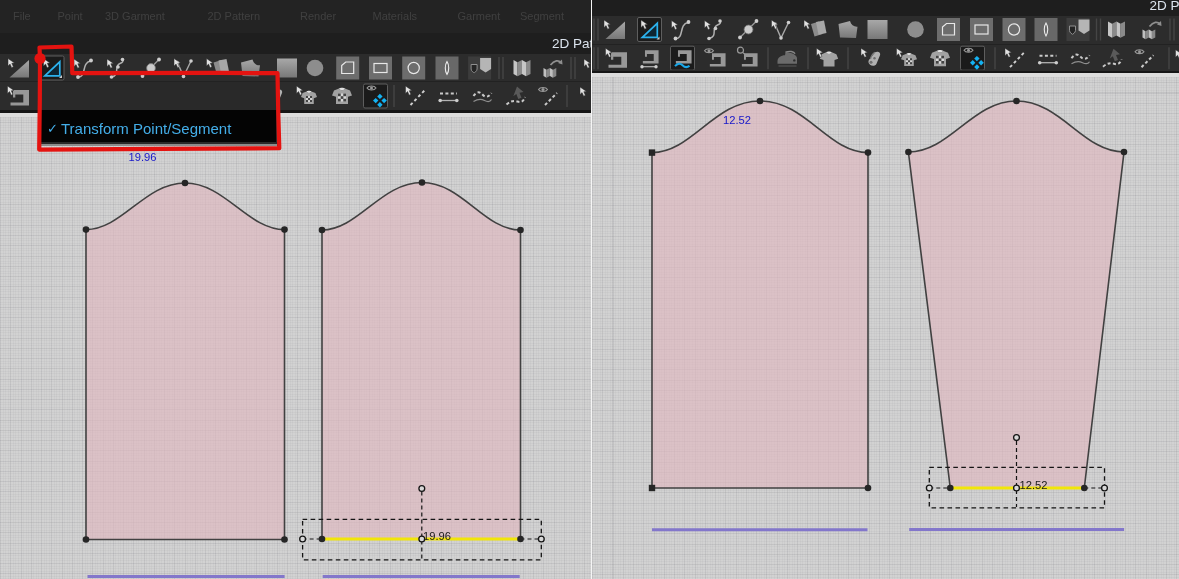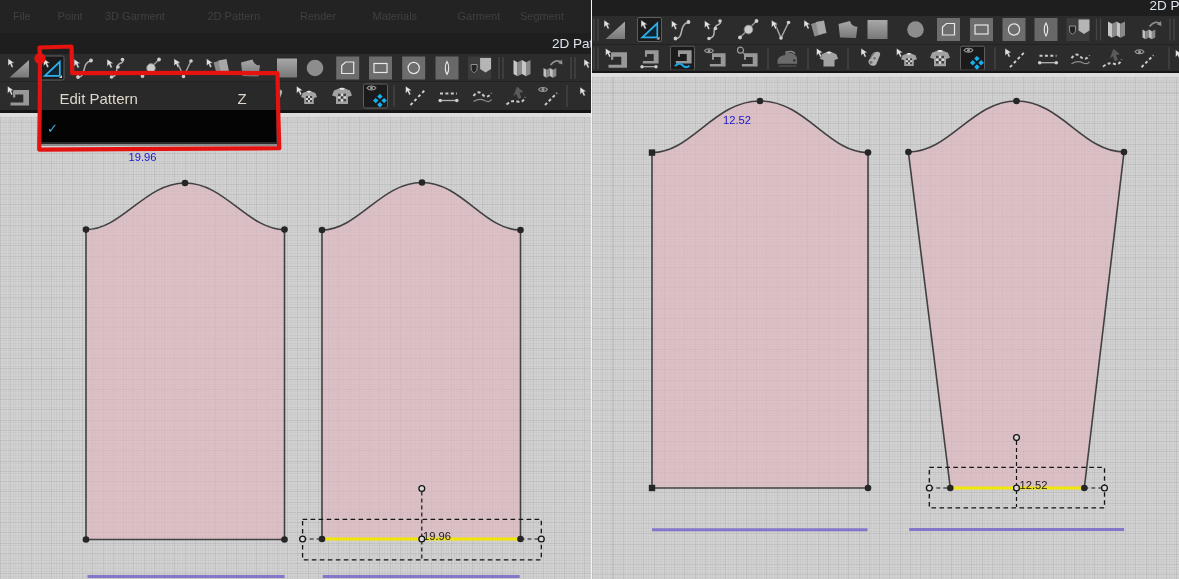--- a/index.html
+++ b/index.html
@@ -446,26 +446,23 @@
       <use href="#i-segh" x="450.5" y="13.5"></use>
       <use href="#i-segwave" x="483" y="13.5"></use>
       <use href="#i-segcurve" x="515" y="13.5"></use>
       <use href="#i-segeye" x="547.5" y="13.5"></use>
       <use href="#sep" x="571.5" y="13.5"></use>
       <use href="#cursor" x="578" y="5"></use>
     </g>
   </svg>
 
   <div class="abs" style="left:40.5px;top:81.5px;width:236px;height:62px;background:#292929;border-bottom:2px solid #8c8c8c;box-shadow:1.5px 0 0 #0d0d0d;">
-    <div style="position:absolute;left:0;top:0;width:100%;height:28px;color:#ded7cb;font-size:15px;line-height:33px;">
-      <span style="position:absolute;left:19px">Edit Pattern</span>
-      <span style="position:absolute;left:197px">Z</span>
-    </div>
     <div style="position:absolute;left:0.5px;top:28px;width:235px;height:32.5px;background:#040404;color:#44aee9;font-size:15px;line-height:37px;">
       <span style="position:absolute;left:6px;font-size:13px;">✓</span>
+      <span style="position:absolute;left:20px">Transform Point/Segment</span>
     </div>
   </div>
 
   <svg class="abs" style="left:0;top:0" width="591" height="579" viewBox="0 0 591 579">
     <path d="M40,58.5 L39.5,47.5 L71.5,46.5 L72.3,73.2 L220,72.9 L277.5,73.2 L278.2,110 L279.3,148.2 L160,148.8 L39.2,149.6 L39.8,100 L40,58.5" fill="none" stroke="#e41310" stroke-width="4.2" stroke-linejoin="round" stroke-linecap="round"></path>
     <circle cx="40" cy="58.5" r="5.6" fill="#e41310"></circle>
   </svg>
 
 </div>
 

